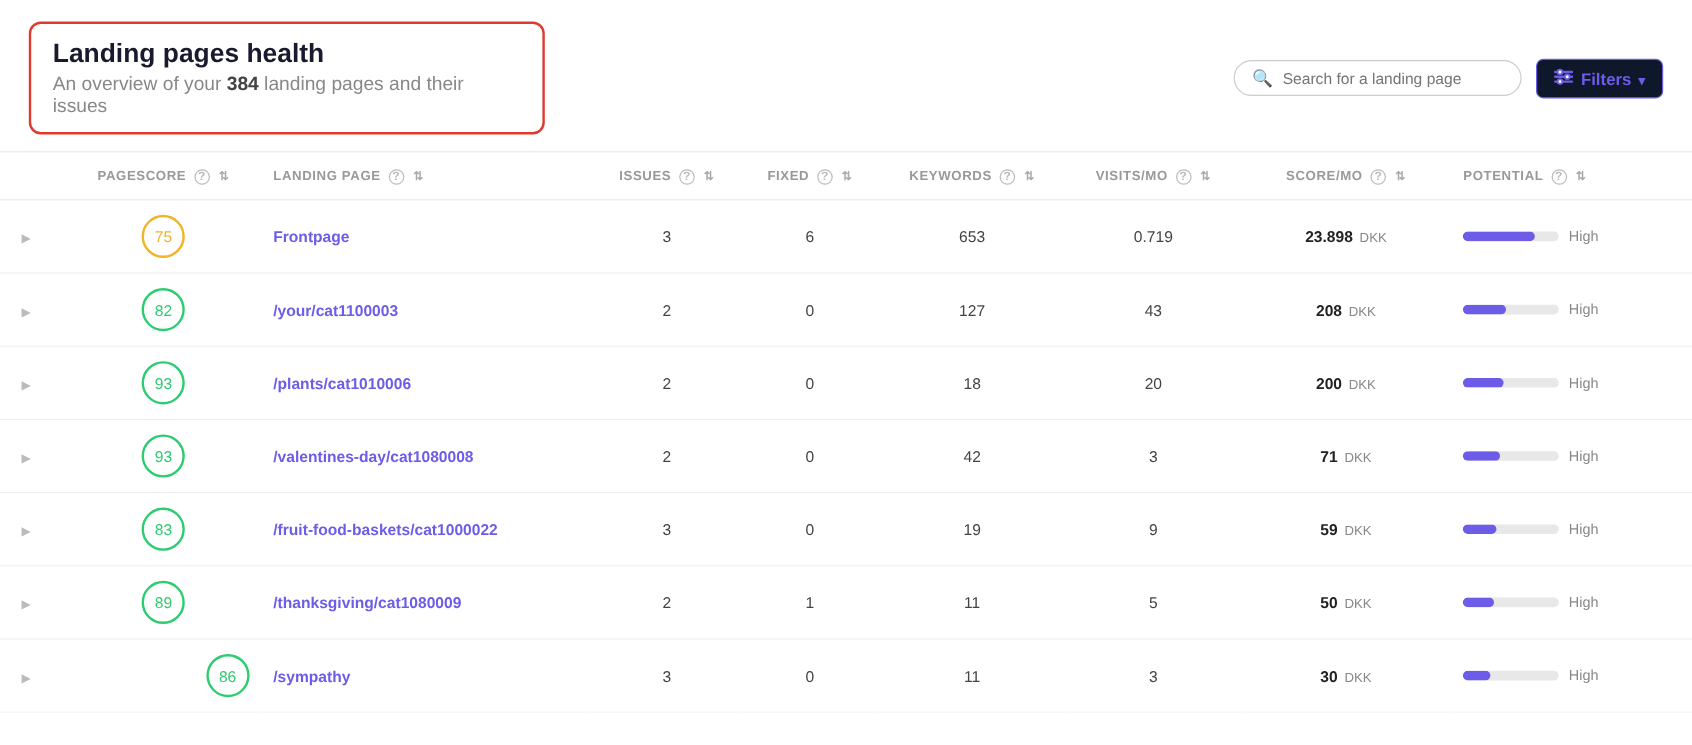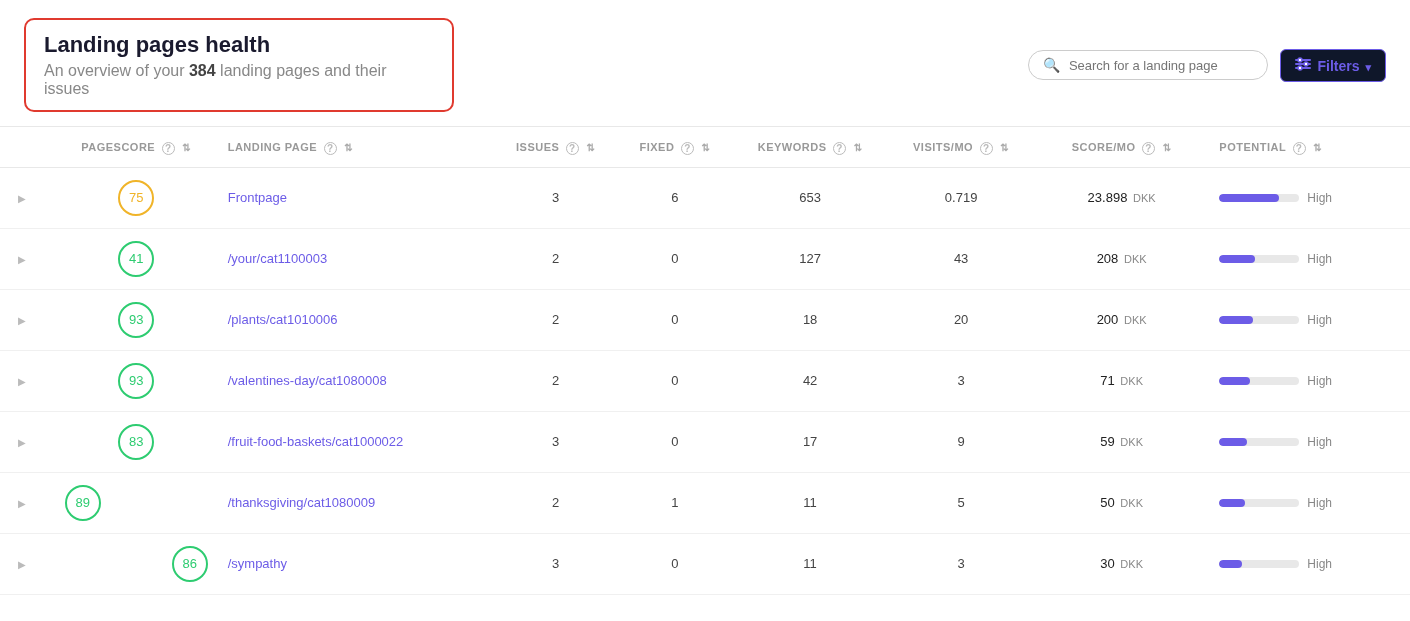--- a/index.html
+++ b/index.html
@@ -141,24 +141,24 @@
       align-items: center;
       justify-content: center;
       font-weight: 400;
       font-size: 13px;
     }
     .score-yellow { border-color: #f0b429; color: #f0b429; }
     .score-green { border-color: #2ecc71; color: #2ecc71; }
     .landing-link {
       color: #6c5ce7;
       text-decoration: none;
-      font-weight: 400;
+      font-weight: 700;
     }
     .score-value {
-      font-weight: 400;
+      font-weight: 700;
       color: #222;
     }
     .score-currency {
       font-weight: 400;
       color: #888;
       font-size: 11px;
       margin-left: 2px;
     }
     .potential-bar-container {
       display: flex;
@@ -301,21 +301,21 @@
         <span class="potential-label">High</span>
       </div>
     </td>
   </tr>
         <tr>
     <td class="col-expand">
       <span class="expand-arrow">▶</span>
     </td>
     <td class="col-pagescore center">
       <div style="display:flex;justify-content:center;">
-        <div class="score-circle score-green">41</div>
+        <div class="score-circle score-green">82</div>
       </div>
     </td>
     <td class="col-landingpage">
       <a class="landing-link" href="#">/your/cat1100003</a>
     </td>
     <td class="col-issues center">2</td>
     <td class="col-fixed center">0</td>
     <td class="col-keywords center">127</td>
     <td class="col-visits center">43</td>
     <td class="col-scoremo center">
@@ -396,41 +396,41 @@
     <td class="col-pagescore center">
       <div style="display:flex;justify-content:center;">
         <div class="score-circle score-green">83</div>
       </div>
     </td>
     <td class="col-landingpage">
       <a class="landing-link" href="#">/fruit-food-baskets/cat1000022</a>
     </td>
     <td class="col-issues center">3</td>
     <td class="col-fixed center">0</td>
-    <td class="col-keywords center">17</td>
+    <td class="col-keywords center">19</td>
     <td class="col-visits center">9</td>
     <td class="col-scoremo center">
       <span class="score-value">59</span>
       <span class="score-currency">DKK</span>
     </td>
     <td class="col-potential">
       <div class="potential-bar-container">
         <div class="bar-track">
           <div class="bar-fill" style="width:35%"></div>
         </div>
         <span class="potential-label">High</span>
       </div>
     </td>
   </tr>
         <tr>
     <td class="col-expand">
       <span class="expand-arrow">▶</span>
     </td>
     <td class="col-pagescore center">
-      <div style="display:flex;">
+      <div style="display:flex;justify-content:center;">
         <div class="score-circle score-green">89</div>
       </div>
     </td>
     <td class="col-landingpage">
       <a class="landing-link" href="#">/thanksgiving/cat1080009</a>
     </td>
     <td class="col-issues center">2</td>
     <td class="col-fixed center">1</td>
     <td class="col-keywords center">11</td>
     <td class="col-visits center">5</td>

